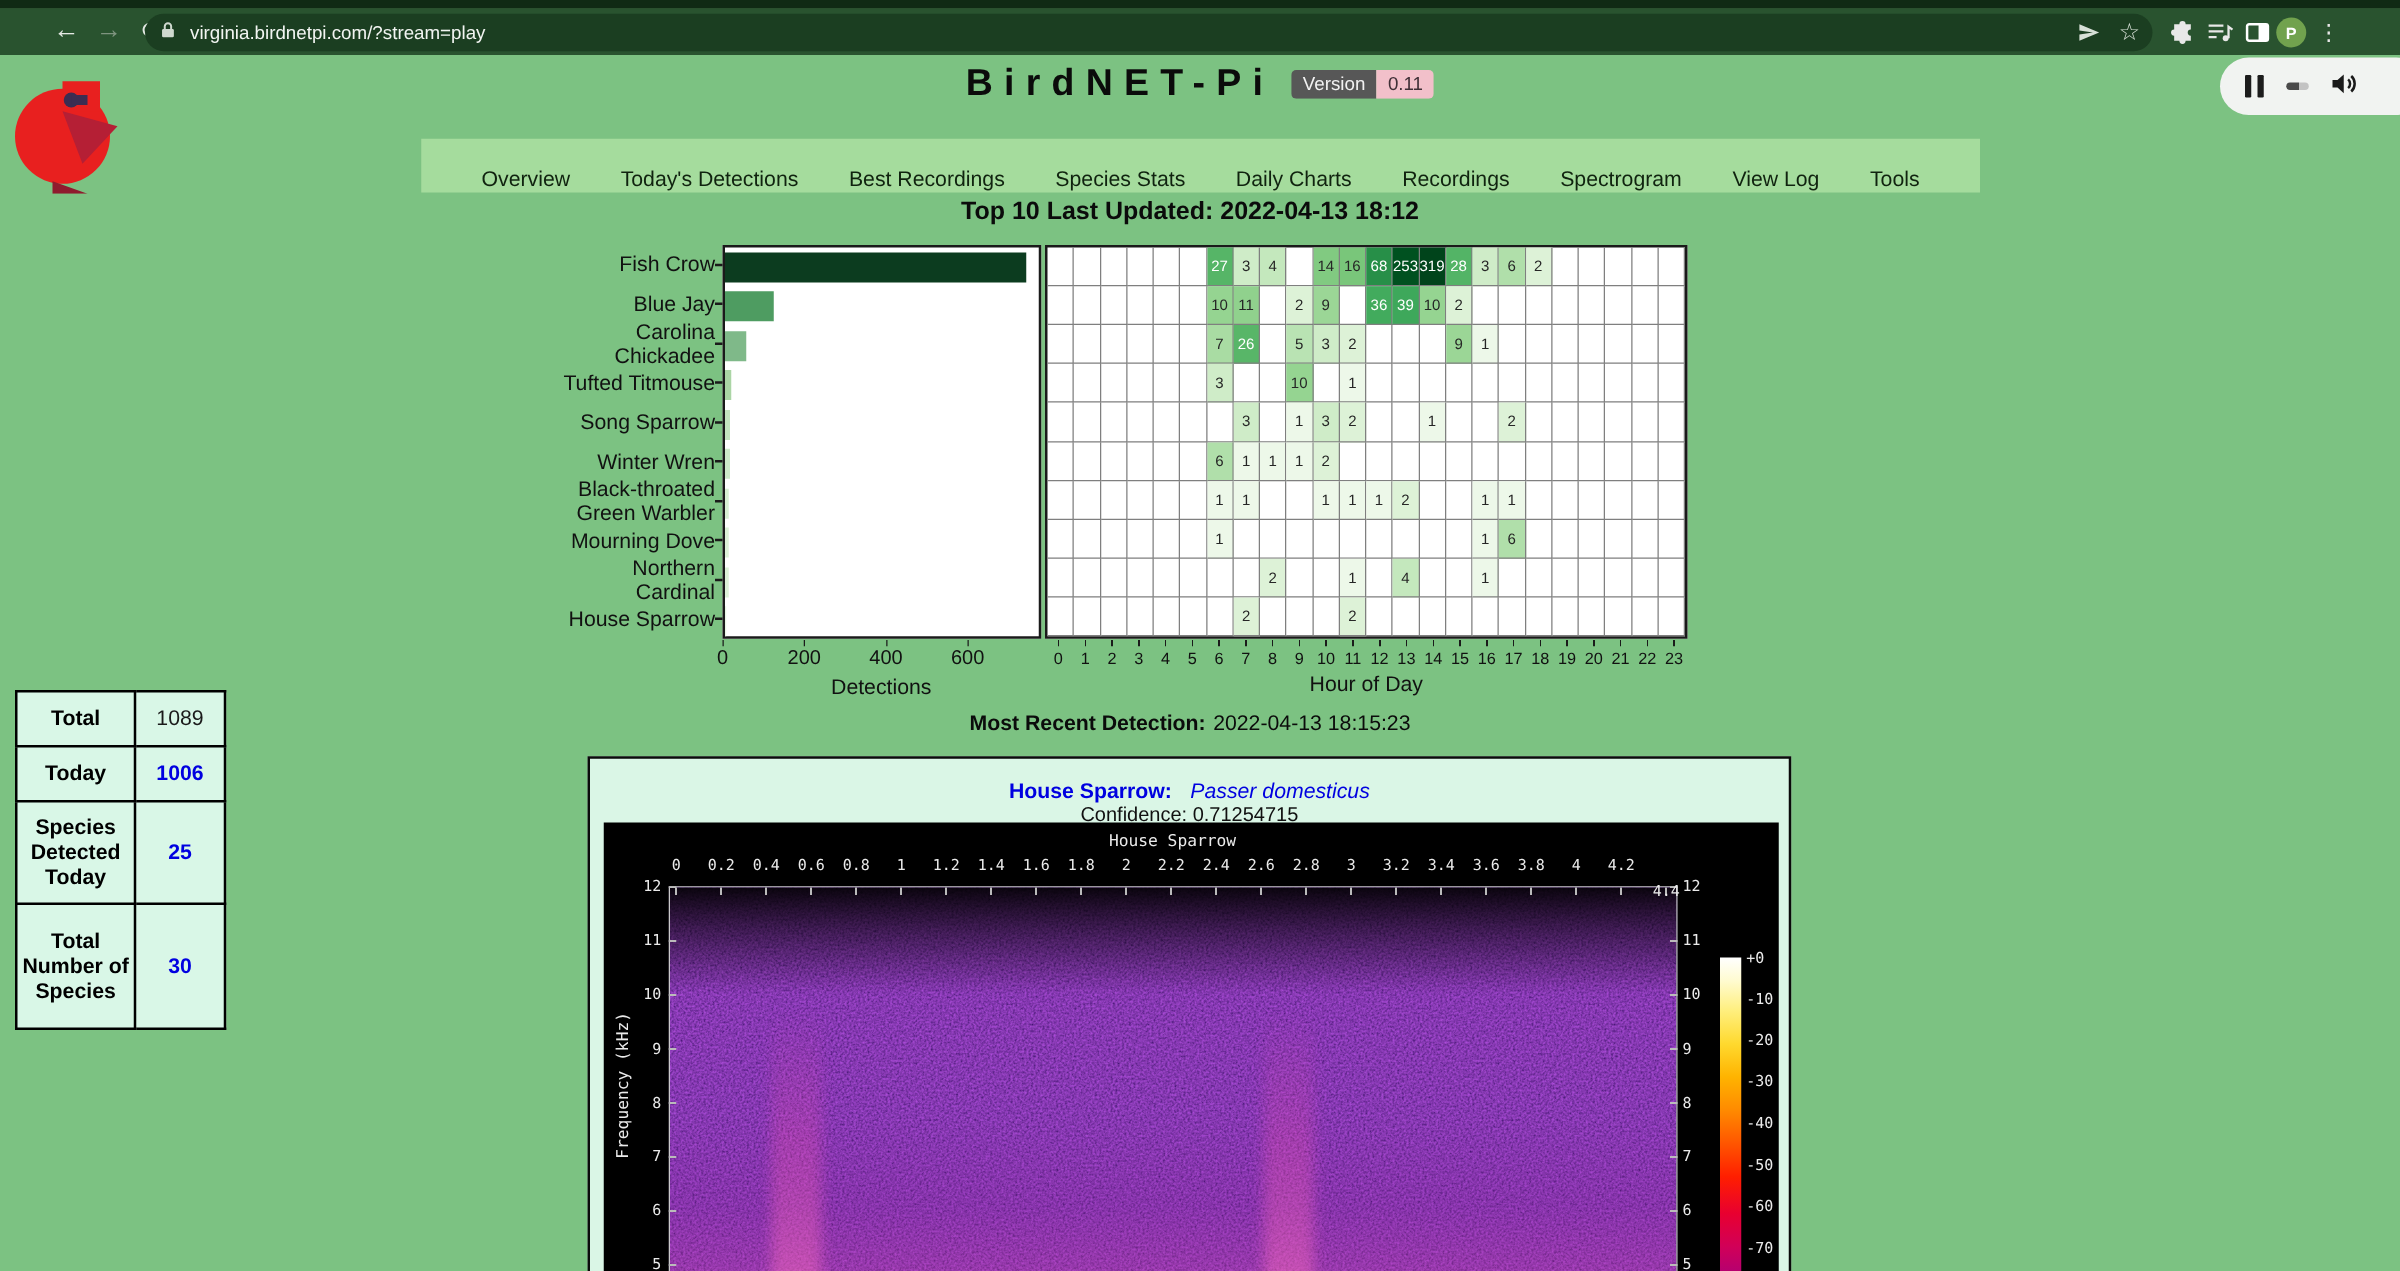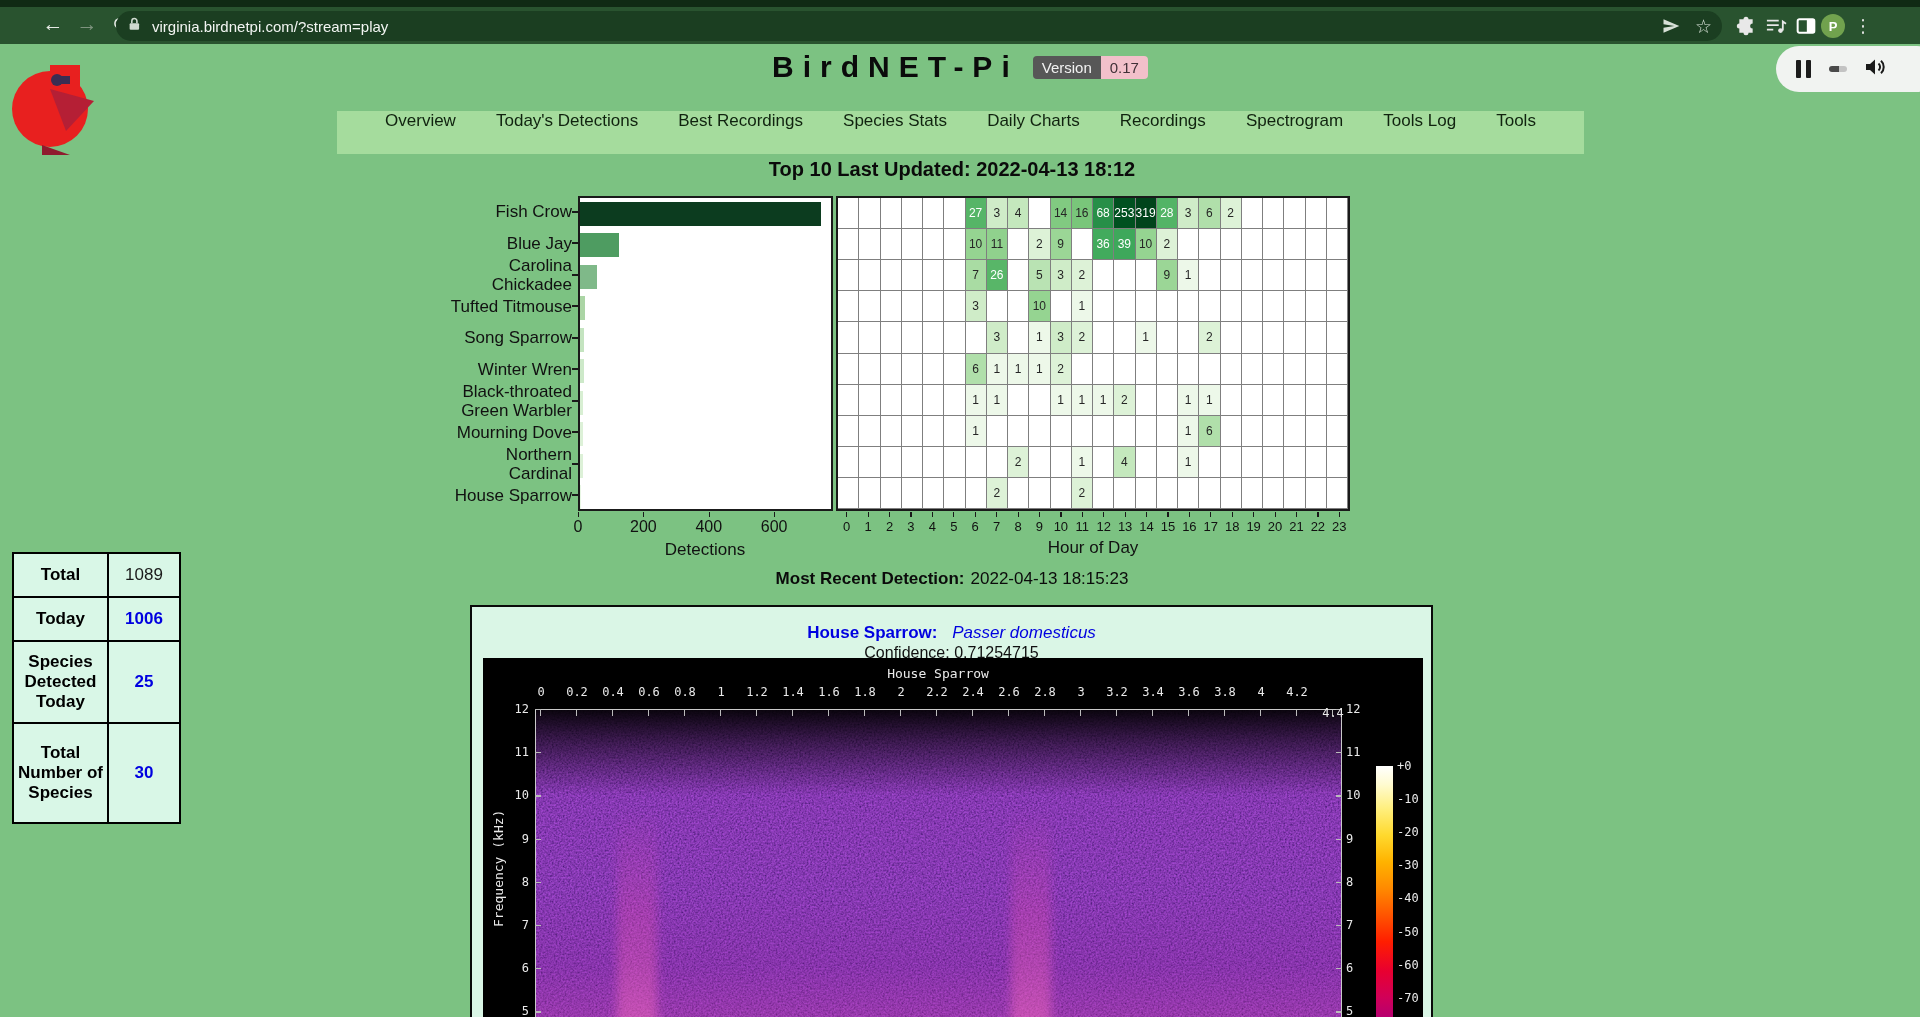--- a/index.html
+++ b/index.html
@@ -32,21 +32,21 @@
   #player { left:1776px; top:46px; width:164px; height:46px; background:#f1f3f1; border-radius:23px;
             display:flex; align-items:center; padding-left:20px; }
   #pause-icon { display:flex; gap:5px; }
   #pause-icon i { display:block; width:5px; height:18px; background:#1c1c1c; border-radius:1px; }
   #seek-dash { width:18px; height:6px; border-radius:3px; margin-left:18px;
                background:linear-gradient(90deg,#4a4a4a 0 55%,#c3c3c3 55% 100%); }
   #volume-icon { margin-left:16px; }
 
   
   #nav { left:337px; top:111px; width:1247px; height:43px; background:#a5dc9d;
-         display:flex; align-items:flex-start; justify-content:space-around; padding:0 28px; }
+         display:flex; align-items:flex-end; justify-content:space-around; padding:0 28px; }
   .nav-item { font-size:17px; color:#10230f; cursor:pointer; white-space:nowrap; }
 
   
   #top10-heading { left:0; top:158px; width:1904px; text-align:center; font-size:20px; font-weight:bold; color:#0b0b0b; }
   #recent-line { left:0; top:569px; width:1904px; text-align:center; font-size:17px; color:#0b0b0b; }
   #recent-line b { margin-right:6px; }
 
   
   .species-label { position:absolute; right:1348px; display:flex; flex-direction:column;
                    justify-content:center; align-items:flex-end; text-align:right;
@@ -160,21 +160,21 @@
   <path d="M38 34 L82 46 L54 76 Z" fill="#b51f35"></path>
   <path d="M30 90 L58 100 L30 100 Z" fill="#8f1b2e"></path>
   <circle cx="45" cy="25" r="6" fill="#3b2d52"></circle>
   <rect x="45" y="21" width="13" height="8" fill="#3b2d52"></rect>
 </svg>
 
 <div class="abs" id="title-row">
   <span id="page-title">BirdNET-Pi</span>
   <span id="version-badge">
     <span id="version-label">Version</span>
-    <span id="version-value">0.17</span>
+    <span id="version-value">0.11</span>
   </span>
 </div>
 
 <div class="abs" id="player">
   <span id="pause-icon">
       <i></i>
       <i></i>
     </span>
   <span id="seek-dash"></span>
   <span id="volume-icon">
@@ -186,21 +186,21 @@
 </div>
 
 <div class="abs" id="nav">
     <div class="nav-item">Overview</div>
     <div class="nav-item">Today's Detections</div>
     <div class="nav-item">Best Recordings</div>
     <div class="nav-item">Species Stats</div>
     <div class="nav-item">Daily Charts</div>
     <div class="nav-item">Recordings</div>
     <div class="nav-item">Spectrogram</div>
-    <div class="nav-item">Tools Log</div>
+    <div class="nav-item">View Log</div>
     <div class="nav-item">Tools</div>
   </div>
 
 <div class="abs" id="top10-heading">Top 10 Last Updated: 2022-04-13 18:12</div>
 
 <div class="abs" id="chart-layer" style="left:0;top:0;width:1920px;height:1017px;pointer-events:none">
   <div class="abs" id="barplot">
       <div class="bar" style="top: 3.5px; width: 240.999px; background: rgb(12, 60, 31);"></div>
       <div class="bar" style="top: 35px; width: 38.5987px; background: rgb(78, 156, 97);"></div>
       <div class="bar" style="top: 66.5px; width: 17.191px; background: rgb(127, 185, 137);"></div>

